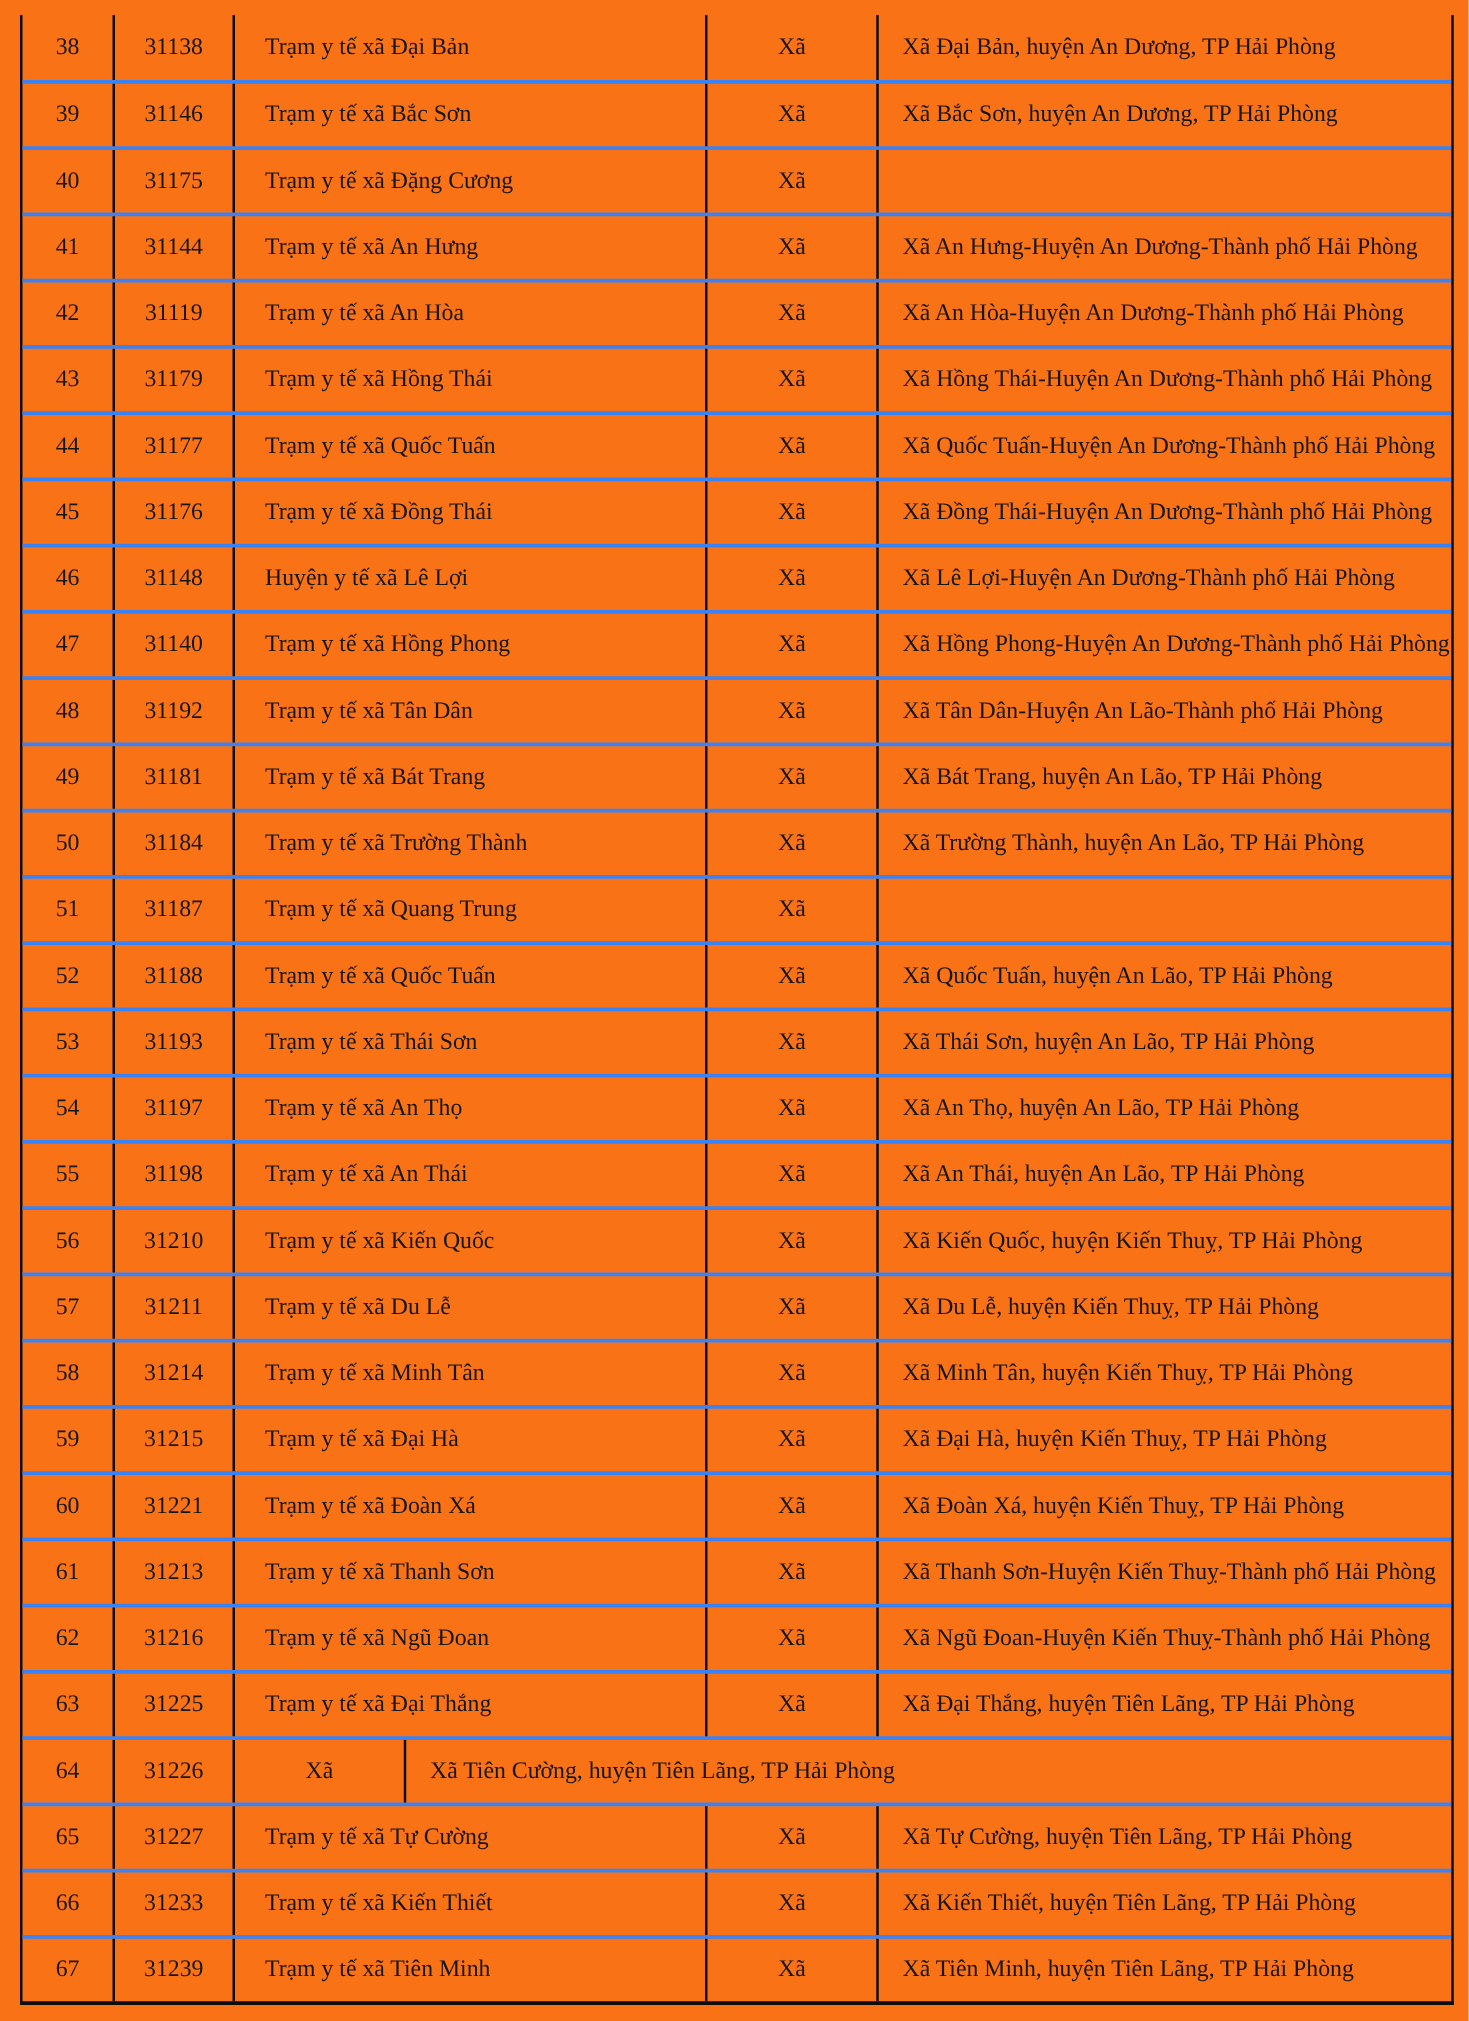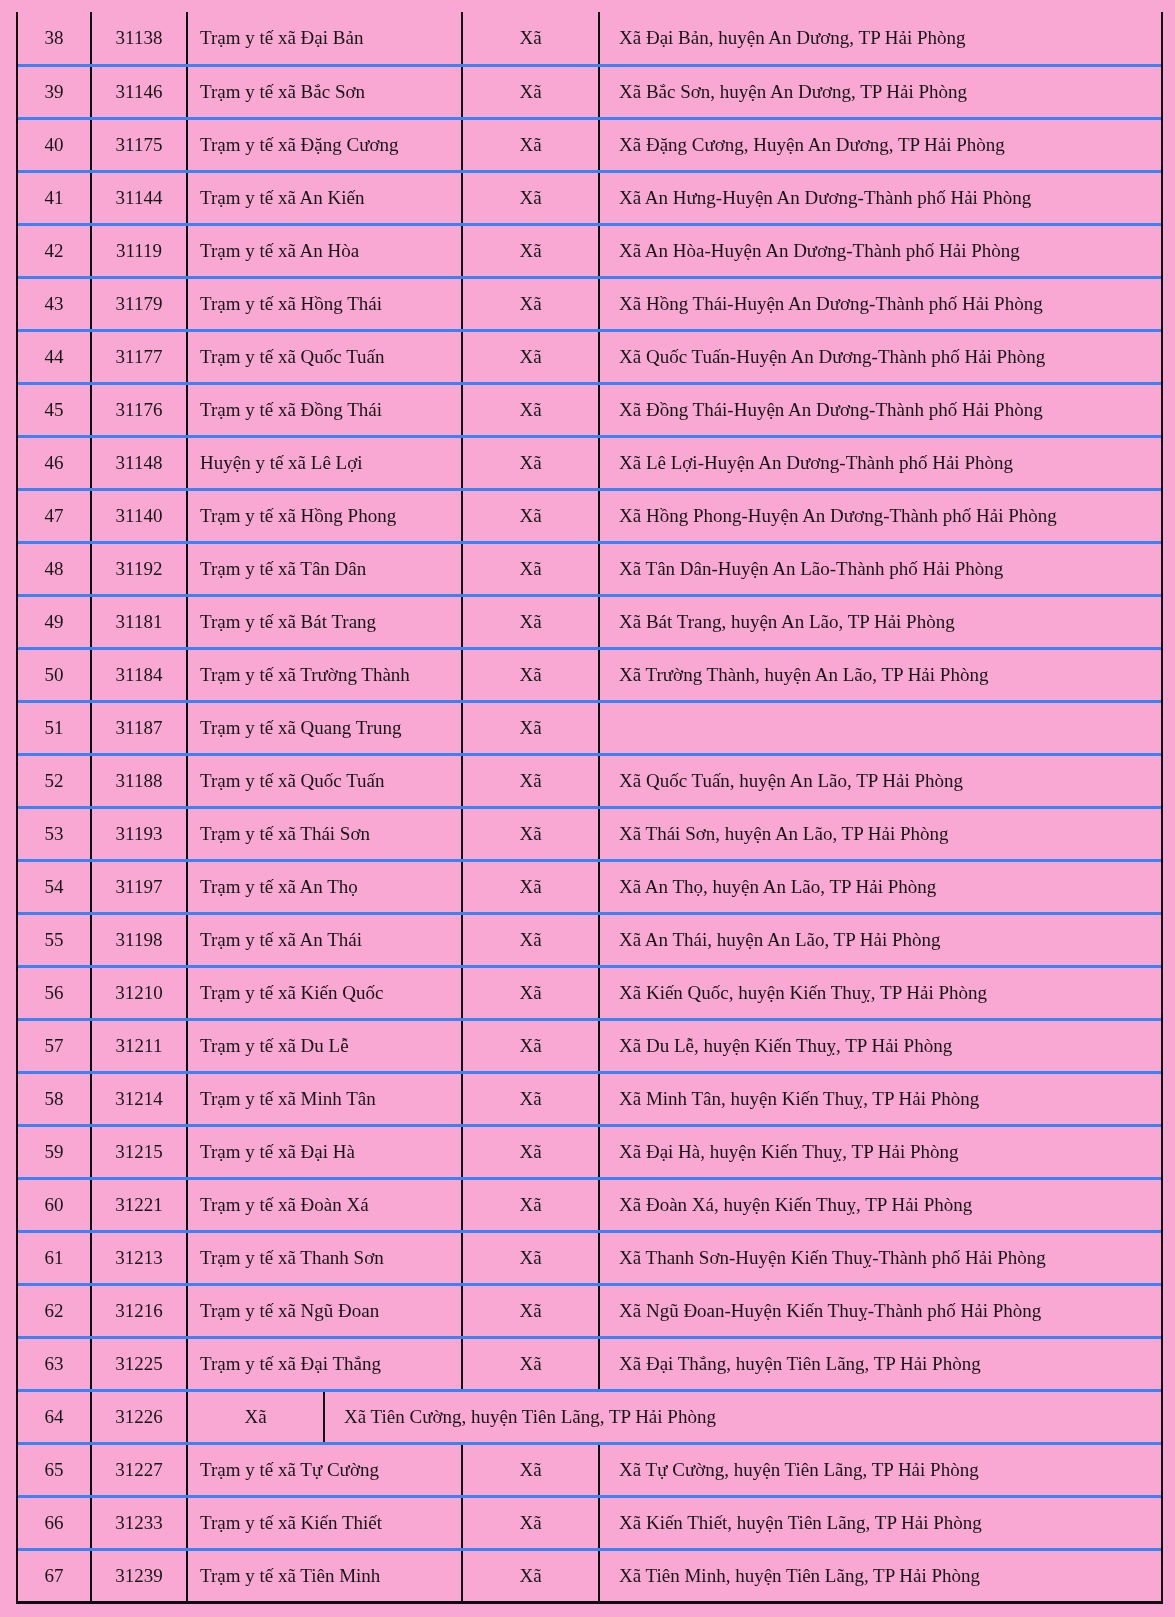--- a/index.html
+++ b/index.html
@@ -41,28 +41,28 @@
     border-right: 2px solid #0d0d0d;
     display: flex;
     align-items: center;
     font-size: 19px;
     line-height: 1.1;
     white-space: nowrap;
     overflow: hidden;
   }
   .c-stt     { width: 74px;  justify-content: center; }
   .c-code    { width: 96px;  justify-content: center; }
-  .c-name    { width: 275px; justify-content: flex-start; padding-left: 12px; }
+  .c-name    { width: 378px; justify-content: flex-start; padding-left: 24px; }
   .c-type    { width: 137px; justify-content: center; font-family: Liberation Serif, serif; }
   .c-address { flex: 1; justify-content: flex-start; padding-left: 19px; border-right: none; }
 </style>
 </head>
 <body>
 
-<div class="page" style="background: #f9a8d4; color: rgb(22, 22, 22);">
+<div class="page" style="background: #f97316; color: rgb(22, 22, 22);">
   <div class="table">
     <div id="table-body">
         <div class="trow">
           <div class="tcell c-stt">38</div>
           <div class="tcell c-code">31138</div>
           <div class="tcell c-name">Trạm y tế xã Đại Bản</div>
           <div class="tcell c-type">Xã</div>
           <div class="tcell c-address">Xã Đại Bản, huyện An Dương, TP Hải Phòng</div>
         </div>
         <div class="trow">
@@ -70,26 +70,25 @@
           <div class="tcell c-code">31146</div>
           <div class="tcell c-name">Trạm y tế xã Bắc Sơn</div>
           <div class="tcell c-type">Xã</div>
           <div class="tcell c-address">Xã Bắc Sơn, huyện An Dương, TP Hải Phòng</div>
         </div>
         <div class="trow">
           <div class="tcell c-stt">40</div>
           <div class="tcell c-code">31175</div>
           <div class="tcell c-name">Trạm y tế xã Đặng Cương</div>
           <div class="tcell c-type">Xã</div>
-          <div class="tcell c-address">Xã Đặng Cương, Huyện An Dương, TP Hải Phòng</div>
         </div>
         <div class="trow">
           <div class="tcell c-stt">41</div>
           <div class="tcell c-code">31144</div>
-          <div class="tcell c-name">Trạm y tế xã An Kiến</div>
+          <div class="tcell c-name">Trạm y tế xã An Hưng</div>
           <div class="tcell c-type">Xã</div>
           <div class="tcell c-address">Xã An Hưng-Huyện An Dương-Thành phố Hải Phòng</div>
         </div>
         <div class="trow">
           <div class="tcell c-stt">42</div>
           <div class="tcell c-code">31119</div>
           <div class="tcell c-name">Trạm y tế xã An Hòa</div>
           <div class="tcell c-type">Xã</div>
           <div class="tcell c-address">Xã An Hòa-Huyện An Dương-Thành phố Hải Phòng</div>
         </div>

